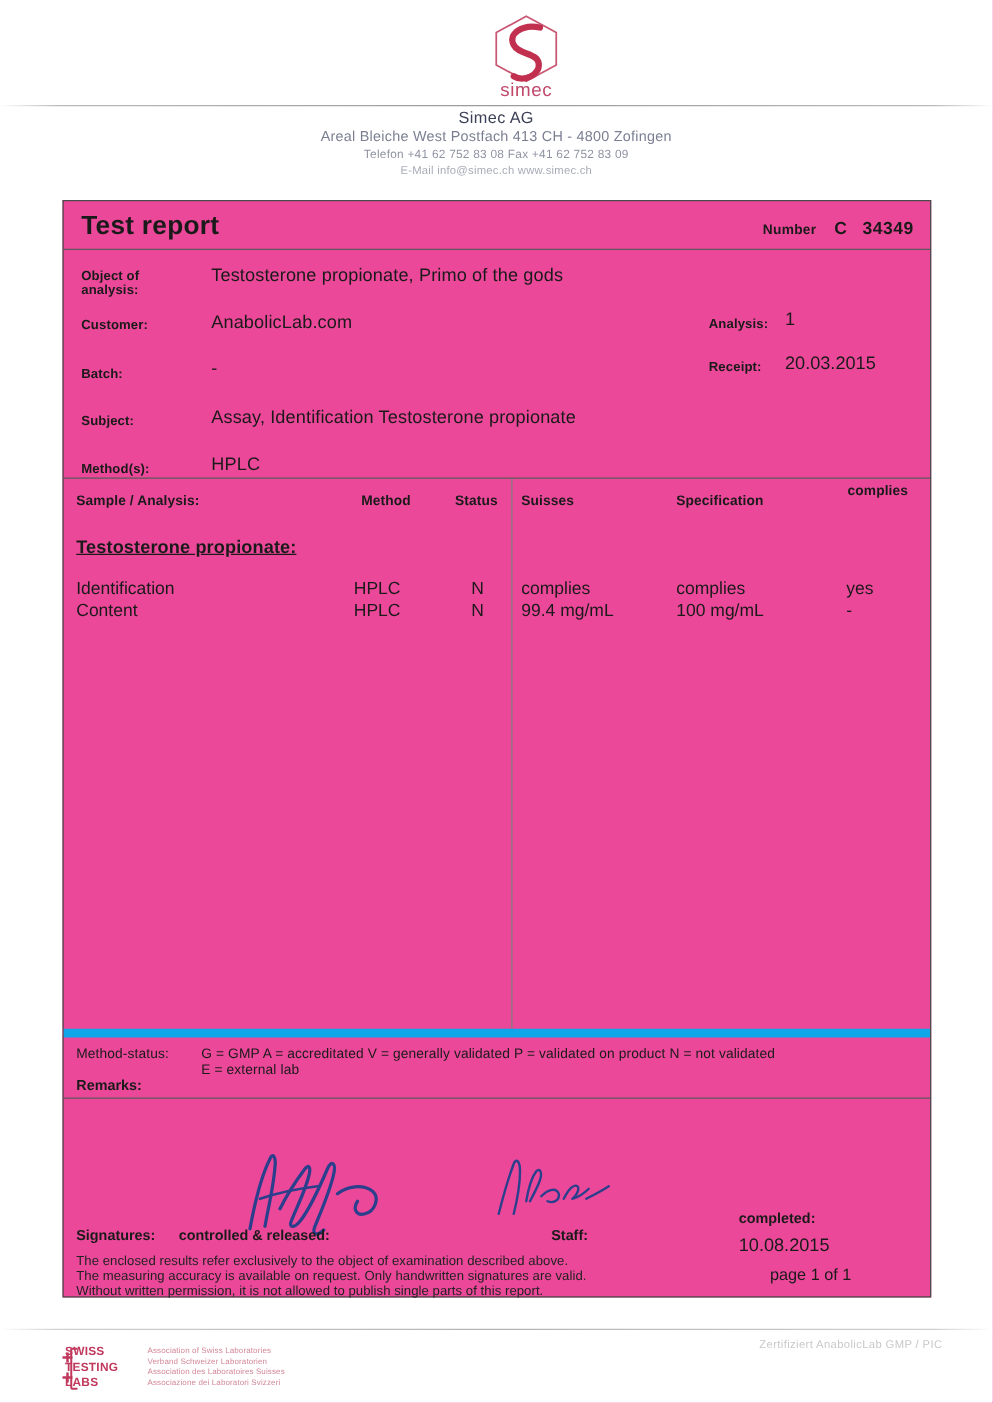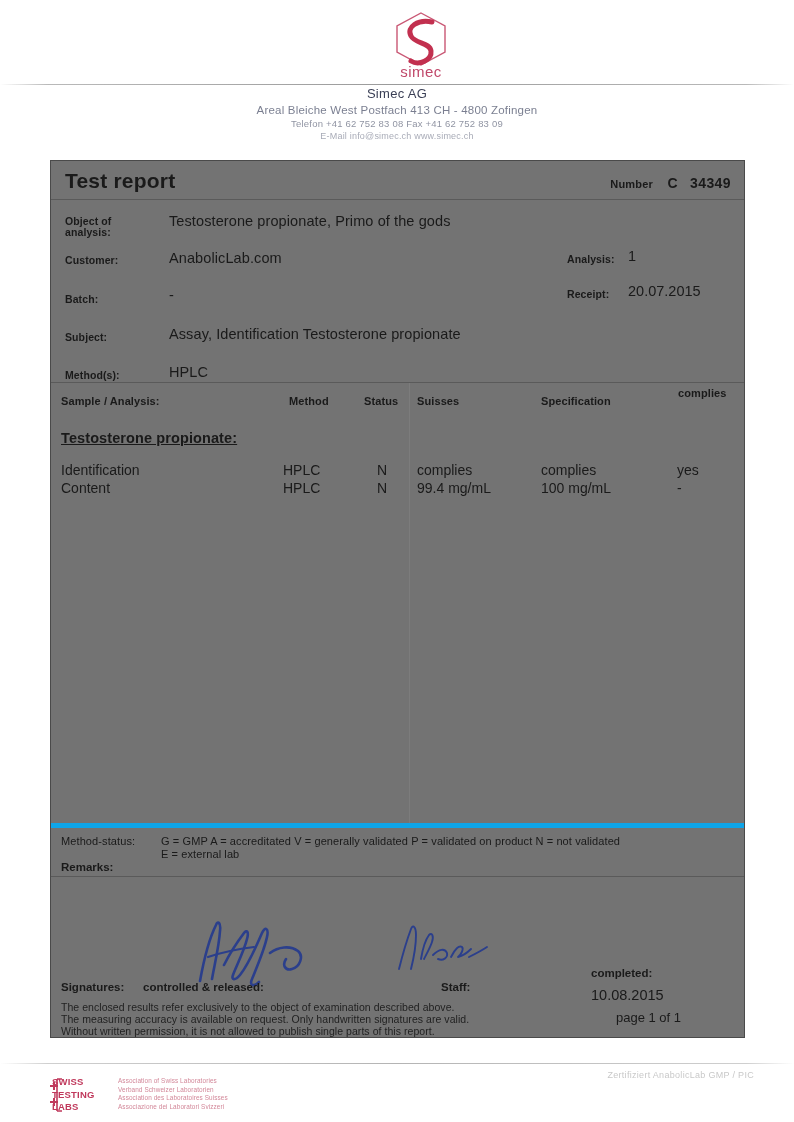--- a/index.html
+++ b/index.html
@@ -53,21 +53,21 @@
 
   
   #report {
     position: absolute;
     left: 50px;
     top: 160px;
     width: 695px;
     height: 878px;
     border: 1px solid #4a4a4a;
     box-sizing: border-box;
-    background: #737373;
+    background: #ec4899;
   }
 
   
   #title-row {
     position: relative;
     height: 38px;
     border-bottom: 1px solid #5a5a5a;
   }
   #report-title {
     position: absolute;
@@ -126,21 +126,21 @@
   }
   .meta-value {
     position: absolute;
     font-size: 14.5px;
   }
 
   
   #table-area {
     position: relative;
     height: 440px;
-    border-bottom: 5px solid #0ea5e9;
+    border-bottom: 7px solid #0ea5e9;
   }
   #col-divider {
     position: absolute;
     left: 358px;
     top: 0;
     width: 1px;
     height: 440px;
     background: #7c7c7c;
   }
   .th {
@@ -335,21 +335,21 @@
     <div class="info-label" style="top:132px">Subject:</div>
     <div class="info-value" style="top:126px">Assay, Identification Testosterone propionate</div>
 
     <div class="info-label" style="top:170px">Method(s):</div>
     <div class="info-value" style="top:164px">HPLC</div>
 
     <div class="meta-label" style="left:516px; top:53px">Analysis:</div>
     <div class="meta-value" style="left:577px; top:48px">1</div>
 
     <div class="meta-label" style="left:516px; top:88px">Receipt:</div>
-    <div class="meta-value" style="left:577px; top:83px">20.07.2015</div>
+    <div class="meta-value" style="left:577px; top:83px">20.03.2015</div>
   </div>
 
   <div id="table-area">
     <div id="col-divider"></div>
 
     <div class="th" style="left:10px; top:12px">Sample / Analysis:</div>
     <div class="th" style="left:238px; top:12px">Method</div>
     <div class="th" style="left:313px; top:12px">Status</div>
     <div class="th" style="left:366px; top:12px">Suisses</div>
     <div class="th" style="left:490px; top:12px">Specification</div>

